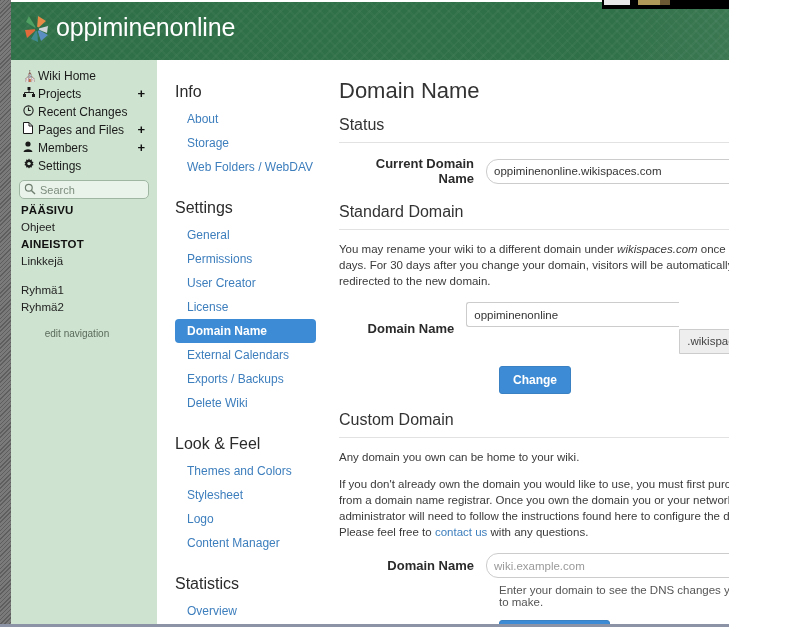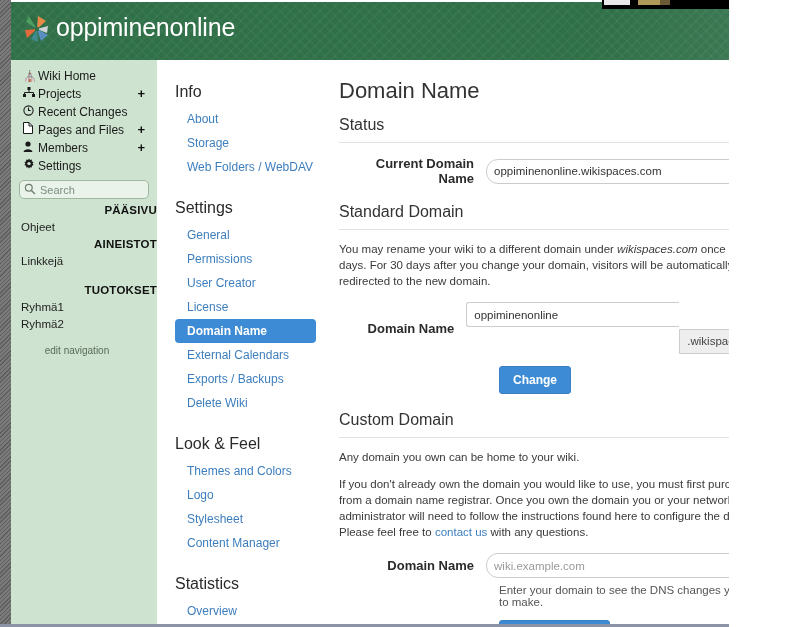--- a/index.html
+++ b/index.html
@@ -142,21 +142,20 @@
     position: absolute; left: 5px; top: 3px;
     width: 12px; height: 12px;
     pointer-events: none;
   }
 
   .wiki-links { padding: 3px 0 0 10px; }
   .wl-head {
     font-size: 11.5px; font-weight: bold;
     color: #111; line-height: 17px;
     letter-spacing: 0.2px;
-    text-align: right;
   }
   .wl-item {
     font-size: 11.5px; color: #222;
     line-height: 17px; cursor: pointer;
   }
   .wl-gap { height: 12px; }
   .edit-nav {
     text-align: center;
     font-size: 10px;
     color: #5a6a5b;
@@ -426,21 +425,20 @@
         </span>
         <input class="search-input" type="text" placeholder="Search" style="">
       </div>
 
       <div class="wiki-links">
         <div class="wl-head">PÄÄSIVU</div>
         <div class="wl-item">Ohjeet</div>
         <div class="wl-head">AINEISTOT</div>
         <div class="wl-item">Linkkejä</div>
         <div class="wl-gap"></div>
-        <div class="wl-head">TUOTOKSET</div>
         <div class="wl-item">Ryhmä1</div>
         <div class="wl-item">Ryhmä2</div>
       </div>
 
       <div class="edit-nav">edit navigation</div>
     </div>
 
     <div class="settings-nav">
 
       <div class="sn-group-title">Info</div>
@@ -453,22 +451,22 @@
       <a class="sn-link">Permissions</a>
       <a class="sn-link">User Creator</a>
       <a class="sn-link">License</a>
       <a class="sn-link active">Domain Name</a>
       <a class="sn-link">External Calendars</a>
       <a class="sn-link">Exports / Backups</a>
       <a class="sn-link">Delete Wiki</a>
 
       <div class="sn-group-title spaced">Look &amp; Feel</div>
       <a class="sn-link">Themes and Colors</a>
+      <a class="sn-link">Stylesheet</a>
       <a class="sn-link">Logo</a>
-      <a class="sn-link">Stylesheet</a>
       <a class="sn-link">Content Manager</a>
 
       <div class="sn-group-title spaced">Statistics</div>
       <a class="sn-link">Overview</a>
       <a class="sn-link">Pages</a>
     </div>
 
     <div class="content">
 
       <h1 class="page-h1">Domain Name</h1>

